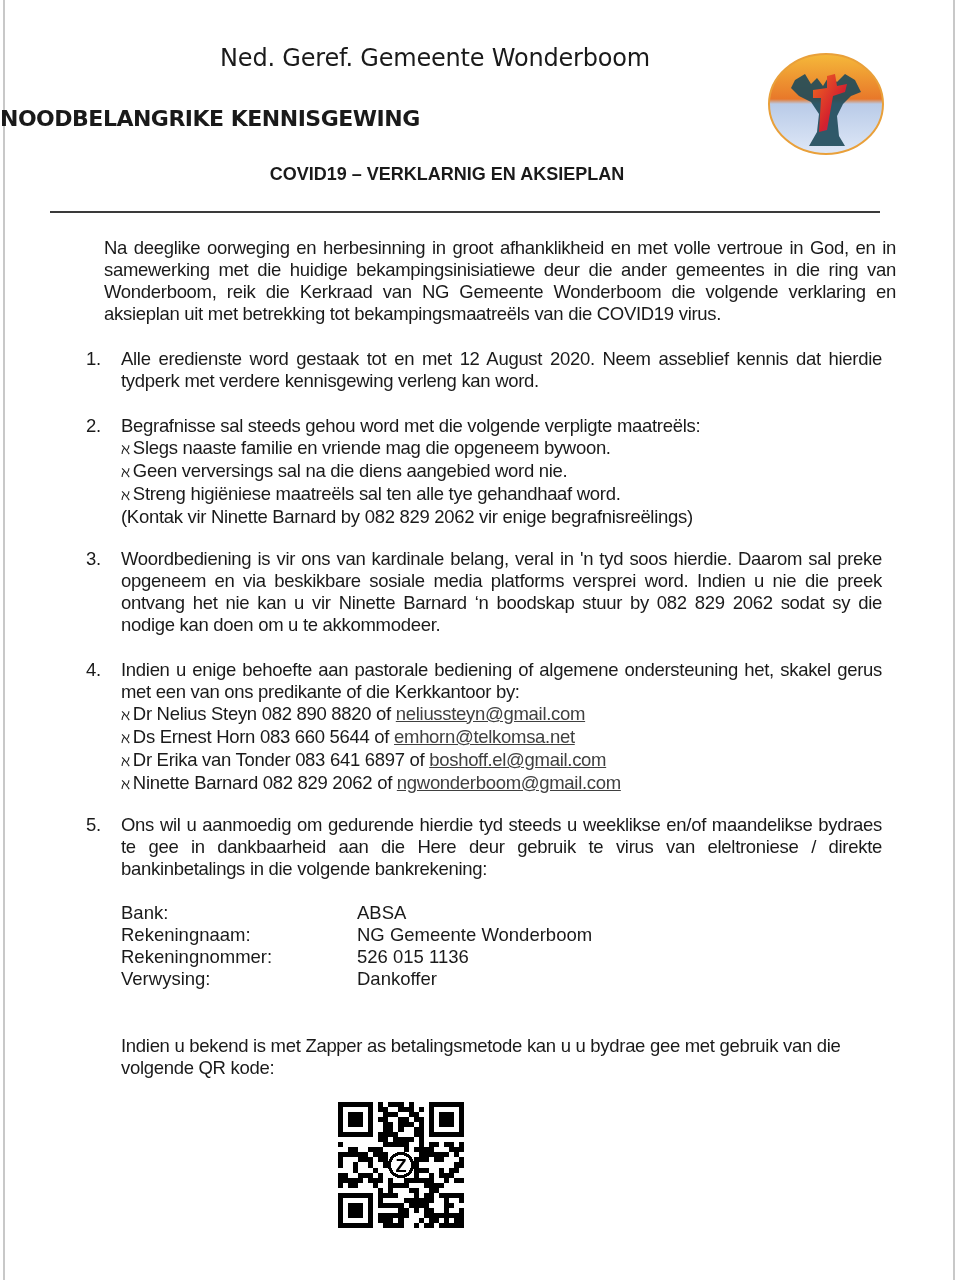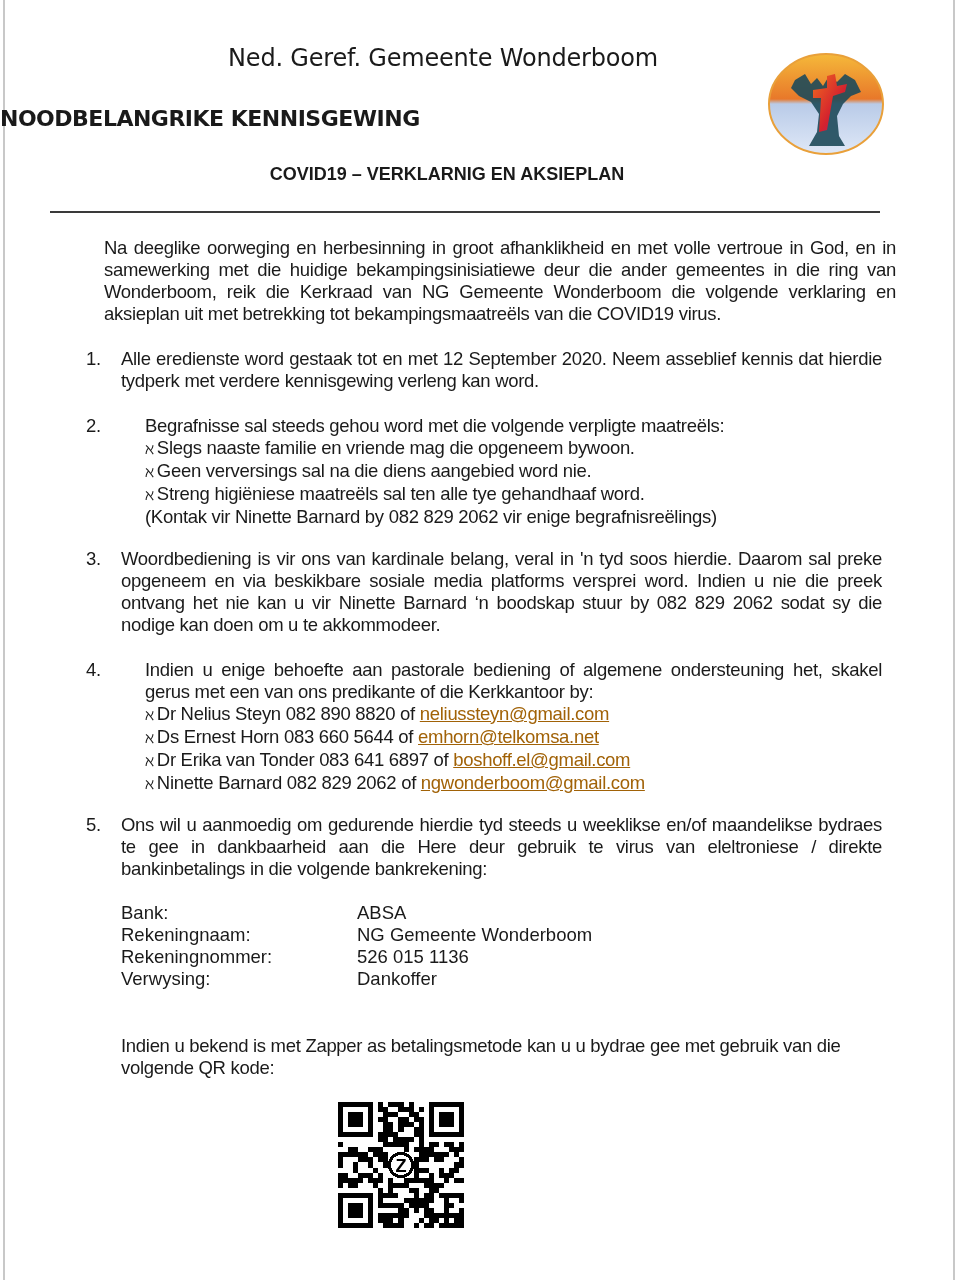--- a/index.html
+++ b/index.html
@@ -12,44 +12,43 @@
     }
     .page-frame {
       position: absolute; left: 3px; top: 0; width: 952px; height: 1280px;
       border-left: 2px solid #c8c8c8; border-right: 2px solid #c8c8c8;
       box-sizing: border-box;
     }
     .header-org {
       position: absolute; left: 0; width: 870px; top: 44px; text-align: center;
       font-family: "DejaVu Sans", sans-serif; font-size: 24px; letter-spacing: -0.2px;
       color: #1a1a1a;
-      padding-left: 8px;
     }
     .header-title {
       position: absolute; left: 0; width: 870px; top: 106px; text-align: left;
       font-family: "DejaVu Sans", sans-serif; font-weight: bold; font-size: 22px;
       letter-spacing: -0.5px;
     }
     .header-subtitle {
       position: absolute; left: 0; width: 870px; top: 164px; text-align: center;
       font-weight: bold; font-size: 18px; padding-left: 12px;
     }
     .logo { position: absolute; left: 765px; top: 52px; width: 122px; height: 104px; }
     .divider { position: absolute; left: 50px; width: 830px; top: 211px; height: 2px; background: #3a3a3a; }
     .para {
       position: absolute; left: 88px; width: 792px; font-size: 18.5px; line-height: 22px;
       text-align: justify; letter-spacing: -0.3px; margin-left: 16px;
     }
     .intro { top: 237px; }
     .item { position: absolute; left: 86px; width: 796px; font-size: 18.5px; line-height: 22px; letter-spacing: -0.3px; }
     .item .num { position: absolute; left: 0; top: 0; width: 30px; }
     .item .body { margin-left: 35px; text-align: justify; }
-    .item .line { display: block; text-align: left; margin-left: 24px; }
+    .item .line { display: block; text-align: left; }
     .bullet { font-size: 15px; margin-right: 3px; }
-    .email { color: #a16207; text-decoration: underline; }
+    .email { color: #404040; text-decoration: underline; }
     .bank { position: absolute; left: 121px; top: 902px; font-size: 18.5px; line-height: 22px; }
     .bank-row { display: flex; gap: 20px; }
     .bank-label { width: 216px; }
     .zapper { position: absolute; left: 121px; width: 760px; top: 1035px; font-size: 18.5px; line-height: 22px; letter-spacing: -0.3px; }
     .qr { position: absolute; left: 338px; top: 1102px; width: 126px; height: 126px; }
   </style>
 </head>
 <body>
 
 <div class="page-frame"></div>
@@ -76,21 +75,21 @@
   <path d="M30 28 L40 22 L46 32 L52 26 L58 34 L64 24 L72 30 L80 22 L90 28 L96 40 L86 44 L78 52 L72 64 L74 84 L80 94 L44 94 L52 80 L54 62 L46 50 L34 44 L26 36 Z" fill="#1e4a5a" opacity="0.9"></path>
   <path d="M48 38 L62 36 L62 24 L70 22 L72 34 L82 32 L80 40 L68 44 L62 78 L54 80 L56 46 L48 46 Z" fill="url(#crossg)"></path>
 </svg>
 
 <div class="divider"></div>
 
 <div class="para intro">Na deeglike oorweging en herbesinning in groot afhanklikheid en met volle vertroue in God, en in samewerking met die huidige bekampingsinisiatiewe deur die ander gemeentes in die ring van Wonderboom, reik die Kerkraad van NG Gemeente Wonderboom die volgende verklaring en aksieplan uit met betrekking tot bekampingsmaatreëls van die COVID19 virus.</div>
 
 <div class="item" style="top:348px">
   <span class="num">1.</span>
-  <div class="body">Alle eredienste word gestaak tot en met 12 September 2020.  Neem asseblief kennis dat hierdie tydperk met verdere kennisgewing verleng kan word.</div>
+  <div class="body">Alle eredienste word gestaak tot en met 12 August 2020.  Neem asseblief kennis dat hierdie tydperk met verdere kennisgewing verleng kan word.</div>
 </div>
 
 <div class="item" style="top:415px">
   <span class="num">2.</span>
   <div class="body">
     <span class="line">Begrafnisse sal steeds gehou word met die volgende verpligte maatreëls:</span>
     <span class="line"><span class="bullet">ℵ</span><span>Slegs naaste familie en vriende mag die opgeneem bywoon.</span></span>
     <span class="line"><span class="bullet">ℵ</span><span>Geen verversings sal na die diens aangebied word nie.</span></span>
     <span class="line"><span class="bullet">ℵ</span><span>Streng higiëniese maatreëls sal ten alle tye gehandhaaf word.</span></span>
     <span class="line">(Kontak vir Ninette Barnard by 082 829 2062 vir enige begrafnisreëlings)</span>

